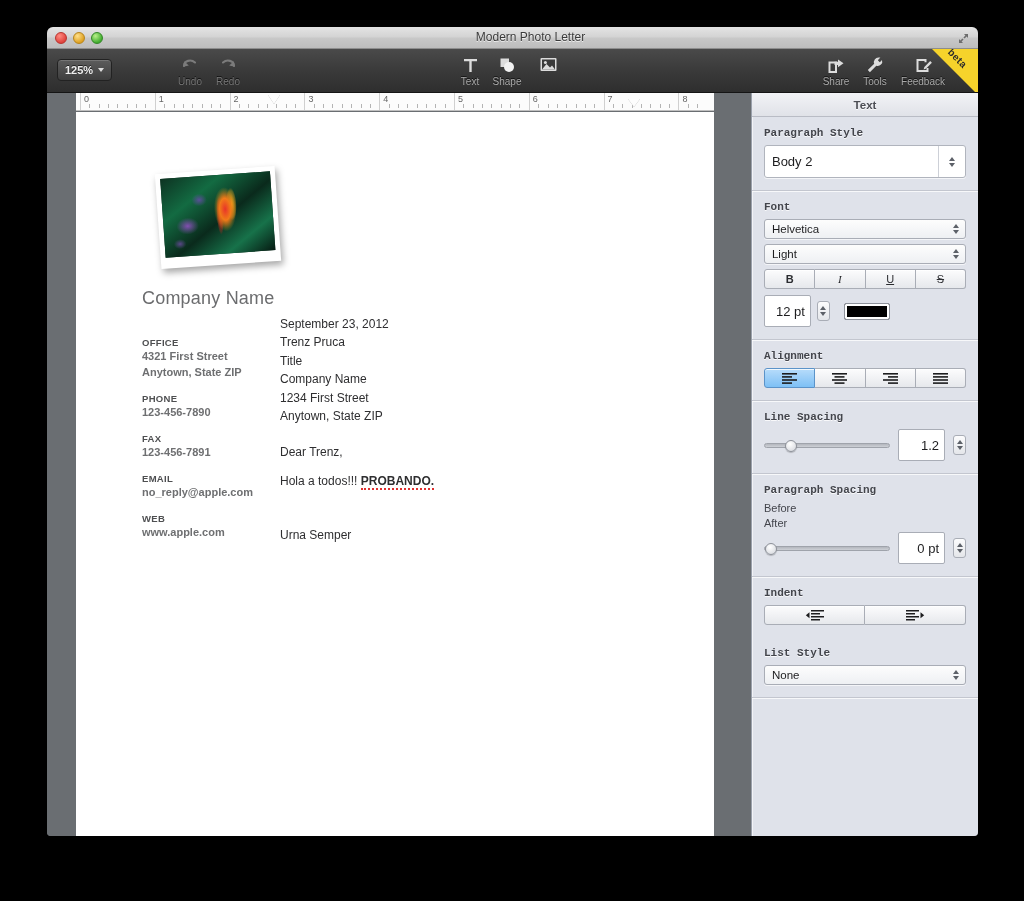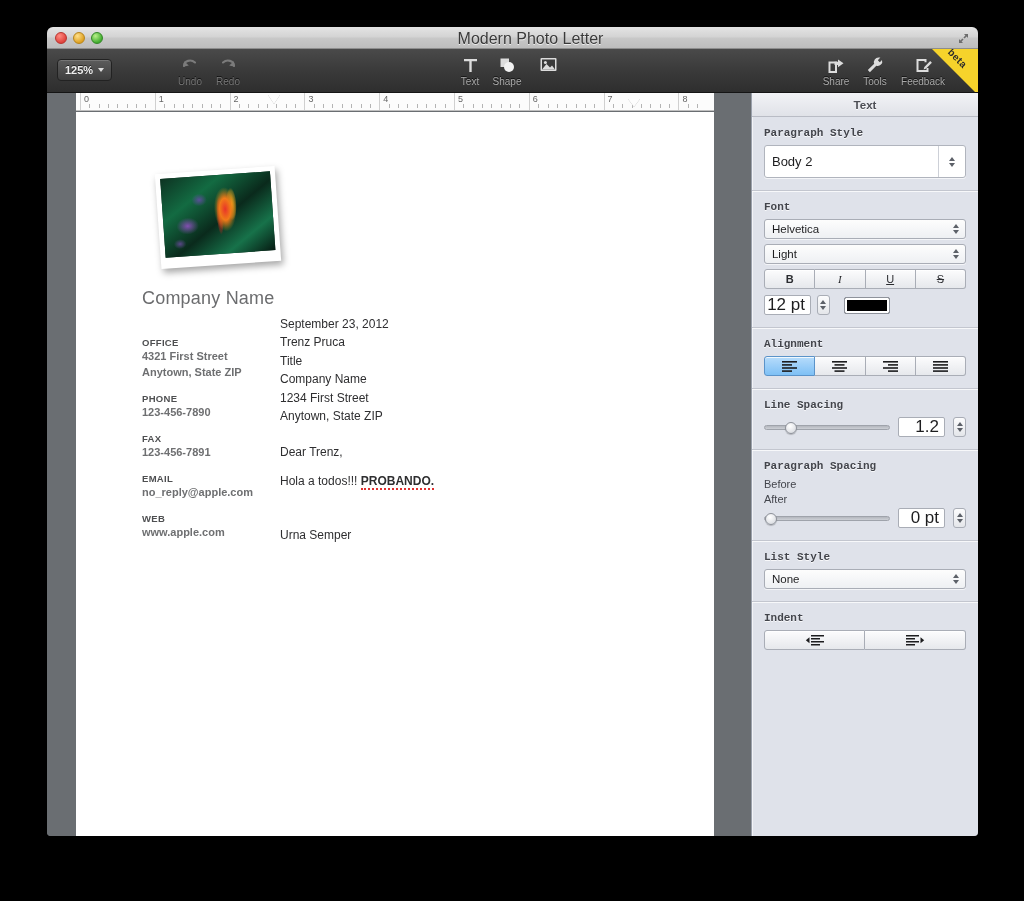--- a/index.html
+++ b/index.html
@@ -32,21 +32,21 @@
     border-bottom: 1px solid #8d8d8d;
   }
   #traffic { position: absolute; left: 8px; top: 5px; display: flex; gap: 6px; }
   .tl { width: 12px; height: 12px; border-radius: 50%; }
   .tl.red    { background: radial-gradient(circle at 35% 30%, #ff8a80, #e0443e 70%); border: 1px solid #b8332e; }
   .tl.yellow { background: radial-gradient(circle at 35% 30%, #ffe08a, #dea123 70%); border: 1px solid #b6841c; }
   .tl.green  { background: radial-gradient(circle at 35% 30%, #b9f08a, #42ad30 70%); border: 1px solid #338626; }
   #win-title {
     position: absolute; left: 12px; right: 0; top: 3px;
     text-align: center;
-    font-size: 16px; color: #3a3a3a;
+    font-size: 12px; color: #3a3a3a;
     text-shadow: 0 1px 0 rgba(255,255,255,0.7);
     padding-left: 24px;
   }
   #fullscreen-icon {
     position: absolute; right: 8px; top: 4px;
     width: 13px; height: 13px; color: #6d6d6d;
   }
   
   #toolbar {
     position: relative;
@@ -223,24 +223,24 @@
     box-shadow: inset 0 1px 0 rgba(255,255,255,0.8);
   }
   .seg:first-child { border-left-width: 1px; border-radius: 3px 0 0 3px; }
   .seg:last-child { border-radius: 0 3px 3px 0; }
   .seg.sel {
     background: linear-gradient(to bottom,#b7dcfb,#7ec0f5);
     border-color: #5b93c9;
   }
   .row-inline { display: flex; align-items: center; gap: 6px; margin-top: 6px; }
   .numfield {
-    height: 20px; width: 47px;
+    height: 32px; width: 47px;
     background: #fff; border: 1px solid #a9adb6; border-radius: 2px;
     display: flex; align-items: center; justify-content: flex-end;
-    padding-right: 5px; font-size: 17px; color: #1d1d1f;
+    padding-right: 5px; font-size: 13px; color: #1d1d1f;
   }
   .stepper {
     width: 13px; height: 20px;
     background: linear-gradient(to bottom,#fcfcfd,#e4e6ea);
     border: 1px solid #a9adb6; border-radius: 3px;
     display: flex; flex-direction: column; align-items: center; justify-content: center; gap: 2px;
   }
   .swatch {
     width: 46px; height: 17px; background: #000000;
     border: 1px solid #8e929b; border-radius: 2px;
@@ -648,31 +648,20 @@
             <div class="numfield">
               <span>0 pt</span>
             </div>
             <div class="stepper">
               <span class="up-arr"></span>
                 <span class="dn-arr"></span>
             </div>
           </div>
         </div>
 
-        <div class="sb-sec">
-          <div class="sb-title">List Style</div>
-          <div class="combo">
-            <span>None</span>
-            <span class="arrows">
-              <span class="up-arr"></span>
-                <span class="dn-arr"></span>
-            </span>
-          </div>
-        </div>
-
         <div class="sb-sec last">
           <div class="sb-title">Indent</div>
           <div class="indent-row">
             <div class="indent-btn">
               <svg width="19" height="11" viewBox="0 0 19 11">
                 <rect x="6" y="0" width="13" height="1.5" fill="#1d1d1f"></rect>
                 <rect x="6" y="3" width="9" height="1.5" fill="#1d1d1f"></rect>
                 <rect x="6" y="6" width="13" height="1.5" fill="#1d1d1f"></rect>
                 <rect x="6" y="9" width="9" height="1.5" fill="#1d1d1f"></rect>
                 <path d="M4.5 2.2 L0.8 5.2 L4.5 8.2 Z" fill="#1d1d1f"></path>
@@ -683,16 +672,27 @@
                 <rect x="0" y="0" width="13" height="1.5" fill="#1d1d1f"></rect>
                 <rect x="0" y="3" width="9" height="1.5" fill="#1d1d1f"></rect>
                 <rect x="0" y="6" width="13" height="1.5" fill="#1d1d1f"></rect>
                 <rect x="0" y="9" width="9" height="1.5" fill="#1d1d1f"></rect>
                 <path d="M14.5 2.2 L18.2 5.2 L14.5 8.2 Z" fill="#1d1d1f"></path>
               </svg>
             </div>
           </div>
         </div>
 
+        <div class="sb-sec">
+          <div class="sb-title">List Style</div>
+          <div class="combo">
+            <span>None</span>
+            <span class="arrows">
+              <span class="up-arr"></span>
+                <span class="dn-arr"></span>
+            </span>
+          </div>
+        </div>
+
       </div>
     </div>
   </div>
 </div>
 
 </body></html>

